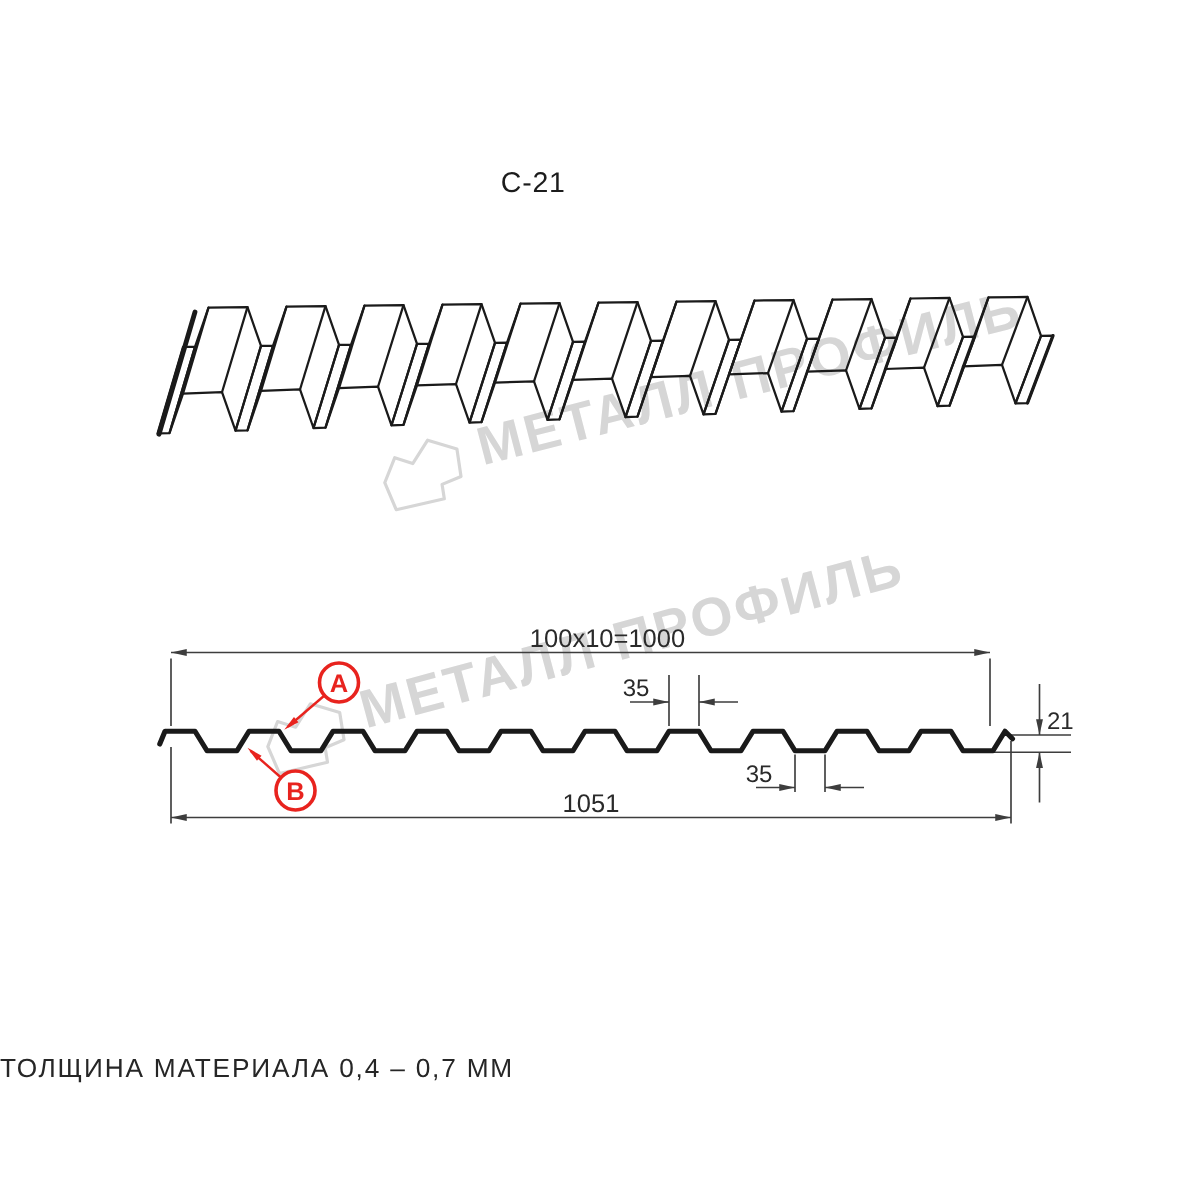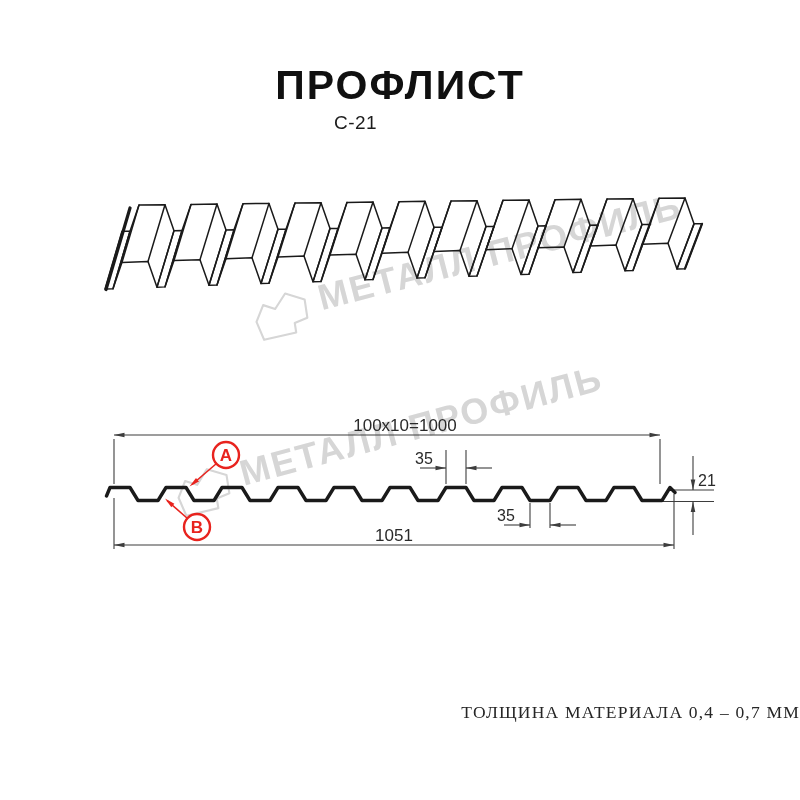--- a/index.html
+++ b/index.html
@@ -9,29 +9,28 @@
          font-size:41px;font-weight:bold;letter-spacing:2px;color:#101010;}
   #subtitle{position:absolute;top:112px;left:0;width:711px;text-align:center;
             font-size:19px;font-weight:500;letter-spacing:.5px;color:#1c1c1c;}
   .wm{position:absolute;display:flex;align-items:center;gap:11px;
       transform-origin:left center;pointer-events:none;z-index:1;}
   .wm-text{font-size:36px;font-weight:bold;letter-spacing:2px;color:#d6d6d6;white-space:nowrap;}
   #wm1{left:252px;top:286px;transform:rotate(-14.5deg);}
   #wm2{left:174px;top:462px;transform:rotate(-15deg);}
   #sheet3d{position:absolute;left:90px;top:194px;z-index:2;}
   #xsection{position:absolute;left:80px;top:418px;z-index:2;}
-  #footer{position:absolute;top:702px;left:0;width:800px;text-align:right;
-          font-size:17.5px;font-weight:500;letter-spacing:1.2px;color:#262626;font-family:Liberation Serif, serif;}
+  #footer{position:absolute;top:702px;left:0;width:800px;text-align:left;
+          font-size:17.5px;font-weight:500;letter-spacing:1.2px;color:#262626;}
 </style>
 </head>
 <body>
 
 <div id="page">
 
-  <div id="title">ПРОФЛИСТ</div>
   <div id="subtitle">С-21</div>
 
   <div class="wm" id="wm1">
     <svg width="58" height="60" viewBox="0 0 60 60">
       <path d="M3,37 L14,22 L25,29 L39,16 L57,27 L55,46 L41,48 L40,58 L6,57 Z" fill="none" stroke="#d6d6d6" stroke-width="2.2" stroke-linejoin="round"></path>
     </svg>
     <span class="wm-text">МЕТАЛЛ ПРОФИЛЬ</span>
   </div>
 
   <div class="wm" id="wm2">

